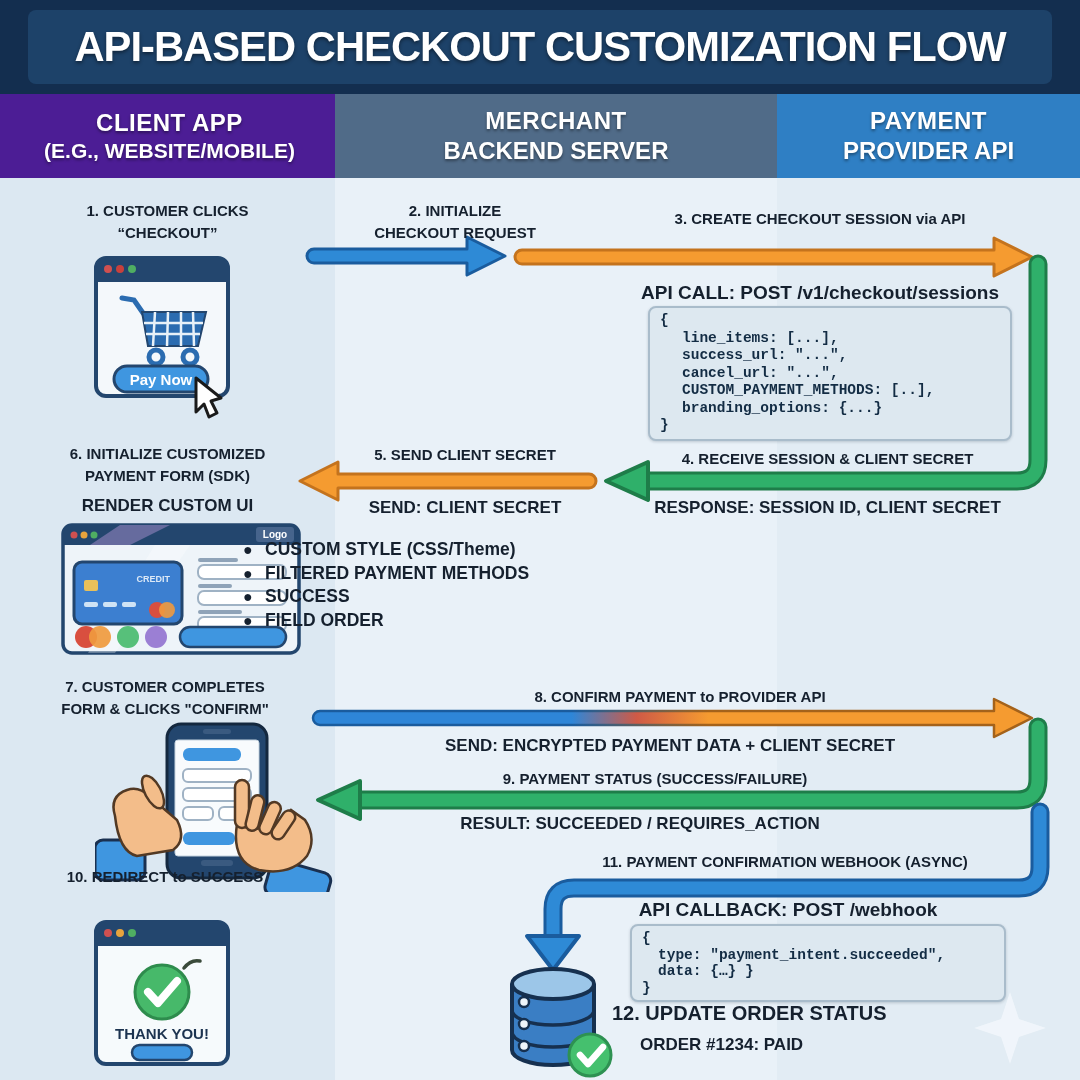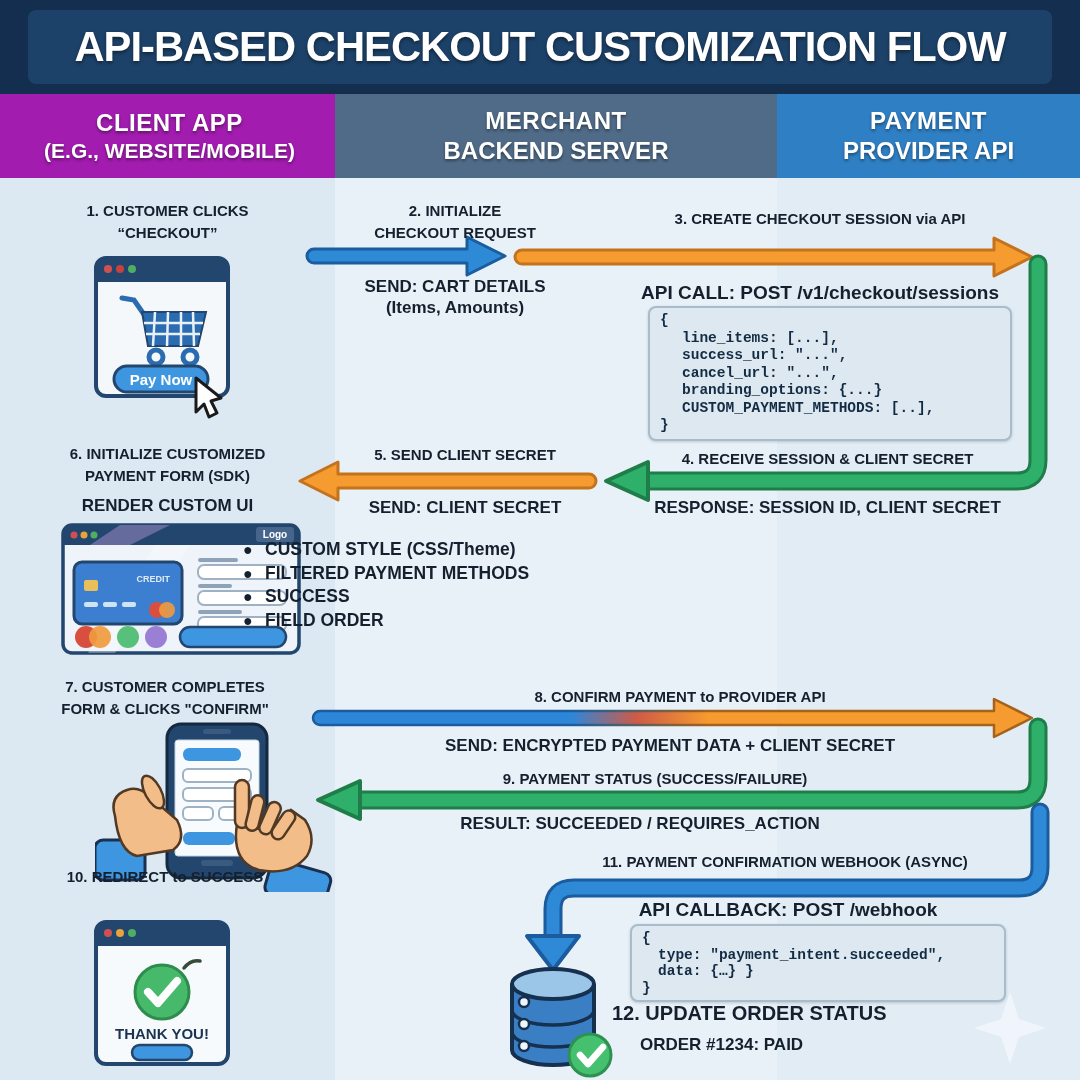--- a/index.html
+++ b/index.html
@@ -20,21 +20,21 @@
   .page-title{
     position:absolute;left:0;top:0;width:1080px;height:94px;line-height:92px;text-align:center;
     color:#ffffff;font-size:43px;font-weight:800;letter-spacing:-1px;transform:scaleX(.97);
     text-shadow:0 2px 4px rgba(0,0,0,.45);white-space:nowrap;
   }
   .colhead{position:absolute;top:94px;height:84px;color:#fff;text-align:center;
     display:flex;flex-direction:column;justify-content:center;gap:2px;
     text-shadow:0 2px 3px rgba(0,0,0,.4);}
   .colhead .l1{font-size:24px;font-weight:800;letter-spacing:.5px;}
   .colhead .l2{font-size:21px;font-weight:800;}
-  .col-client{left:0;width:339px;background:#a21caf;}
+  .col-client{left:0;width:339px;background:#4c1d95;}
   .col-merchant{left:335px;width:442px;background:#506b88;}
   .col-merchant .l2{font-size:24px;}
   .col-payment{left:777px;width:303px;background:#2f7fc4;}
   .col-payment .l2{font-size:24px;}
 
   
   .t{position:absolute;color:#15202e;text-align:center;}
   .step-title{font-size:15px;font-weight:800;line-height:22px;}
   .sub{font-size:17px;font-weight:700;text-align:center;}
   .kv{font-size:17px;font-weight:600;line-height:21px;}
@@ -158,36 +158,32 @@
         <text x="69" y="131" text-anchor="middle" font-size="15" font-weight="bold" fill="#ffffff">Pay Now</text>
       </g>
       <polygon points="104,124 104,158 112,150 117,163 125,159 119,147 129,144" fill="#ffffff" stroke="#1a1a1a" stroke-width="3" stroke-linejoin="round"></polygon>
     </svg>
   </div>
 
   <div class="t step-title" style="left:330px;top:200px;width:250px;">
     <div>2. INITIALIZE</div>
     <div>CHECKOUT REQUEST</div>
   </div>
-  <div class="t kv" style="left:320px;top:276px;width:270px;">
-    <div><span class="lbl">SEND:</span> <span>CART DETAILS</span></div>
-    <div>(Items, Amounts)</div>
-  </div>
 
   <div class="t step-title" style="left:600px;top:208px;width:440px;">3. CREATE CHECKOUT SESSION via API</div>
   <div class="t apiline" style="left:620px;top:282px;width:400px;">
     <span class="lbl">API CALL:</span> <span>POST /v1/checkout/sessions</span>
   </div>
   <div class="codebox c3">
     <div class="code-line">{</div>
     <div class="code-line ind">line_items: [...],</div>
     <div class="code-line ind">success_url: "...",</div>
     <div class="code-line ind">cancel_url: "...",</div>
+    <div class="code-line ind">CUSTOM_PAYMENT_METHODS: [..],</div>
     <div class="code-line ind">branding_options: {...}</div>
-    <div class="code-line ind">CUSTOM_PAYMENT_METHODS: [..],</div>
     <div class="code-line">}</div>
   </div>
 
   <div class="t step-title" style="left:615px;top:448px;width:425px;">4. RECEIVE SESSION &amp; CLIENT SECRET</div>
   <div class="t kv" style="left:615px;top:497px;width:425px;">
     <span class="lbl">RESPONSE:</span> <span>SESSION ID, CLIENT SECRET</span>
   </div>
 
   <div class="t step-title" style="left:330px;top:444px;width:270px;">5. SEND CLIENT SECRET</div>
   <div class="t kv" style="left:330px;top:497px;width:270px;">

